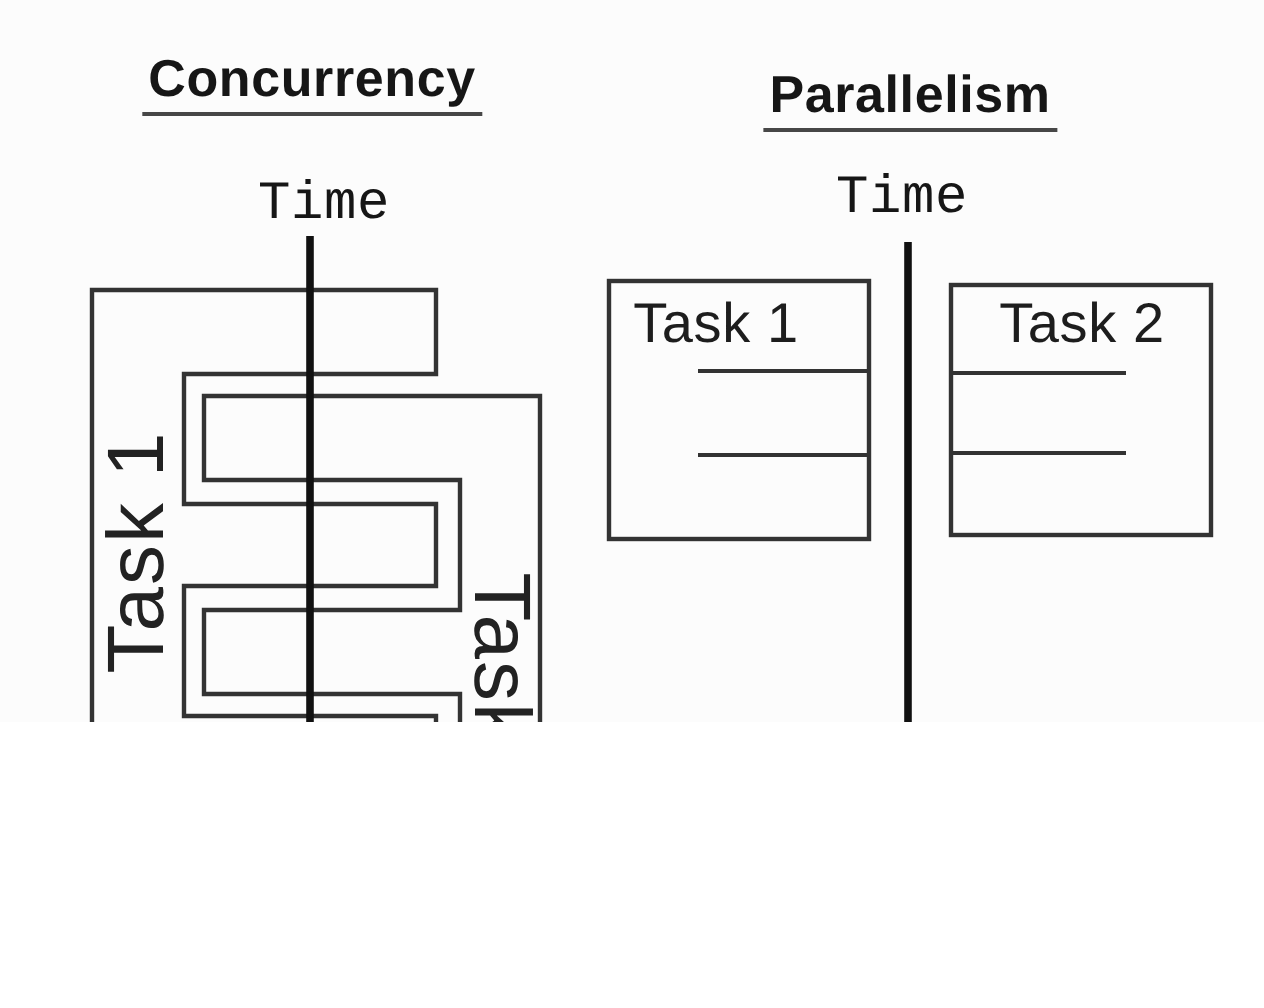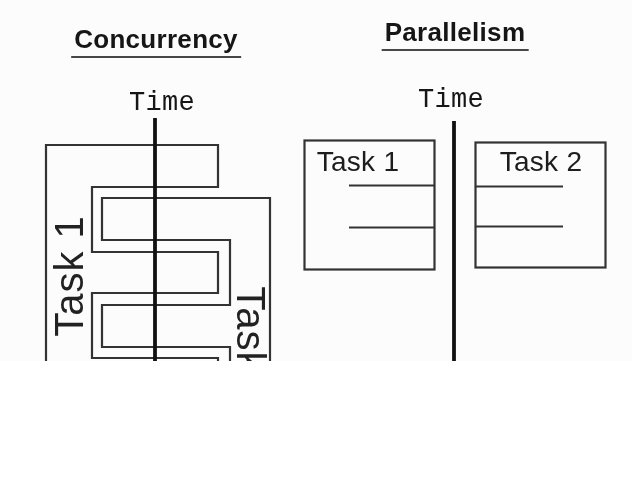--- a/index.html
+++ b/index.html
@@ -71,21 +71,21 @@
   </svg>
 
   <div class="title" style="left:156px;top:24px;">Concurrency</div>
 
   <div class="time-label" style="left:162px;top:103px;">Time</div>
 
   <div class="task-label-rot rot-ccw" style="left:69px;top:276px;">Task 1</div>
 
   <div class="task-label-rot rot-cw" style="left:250px;top:347px;">Task 2</div>
 
-  <div class="title" style="left:455px;top:17px;">Parallelism</div>
+  <div class="title" style="left:455px;top:32px;">Parallelism</div>
 
   <div class="time-label" style="left:451px;top:100px;">Time</div>
 
   <div class="box-label" style="left:358px;top:162px;">Task 1</div>
 
   <div class="box-label" style="left:541px;top:162px;">Task 2</div>
 
 </div>
 
 </body></html>

